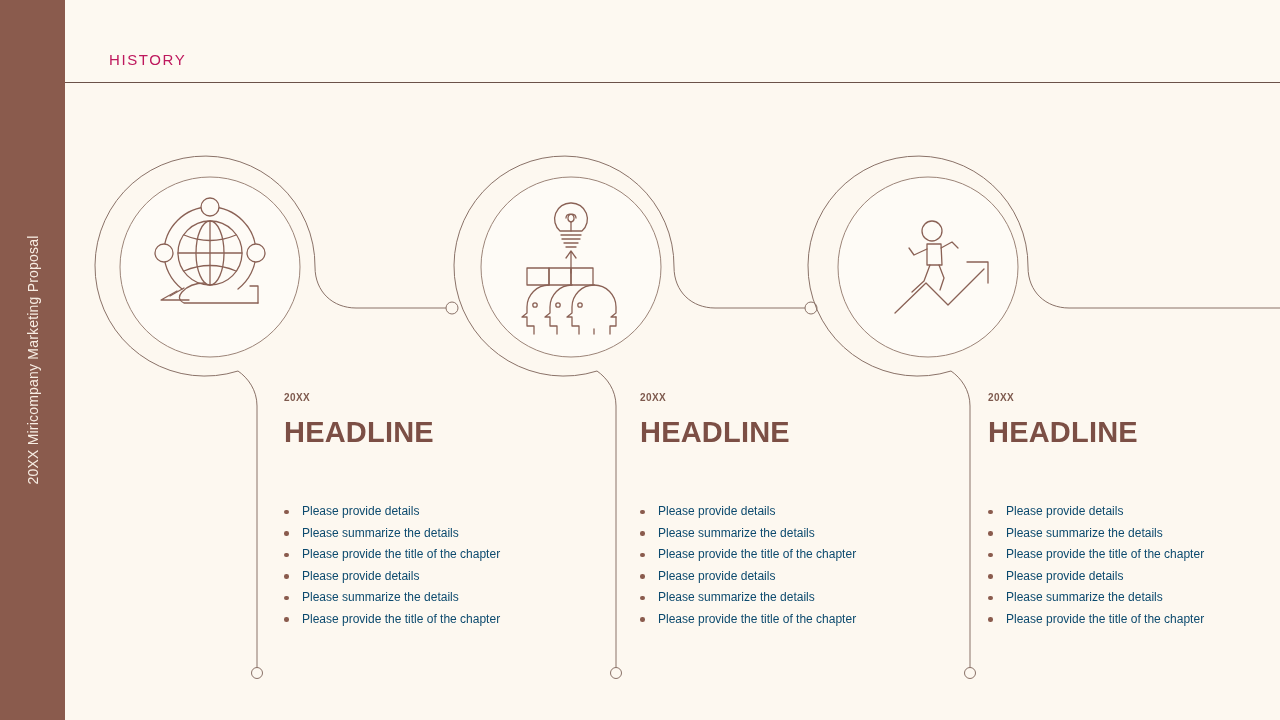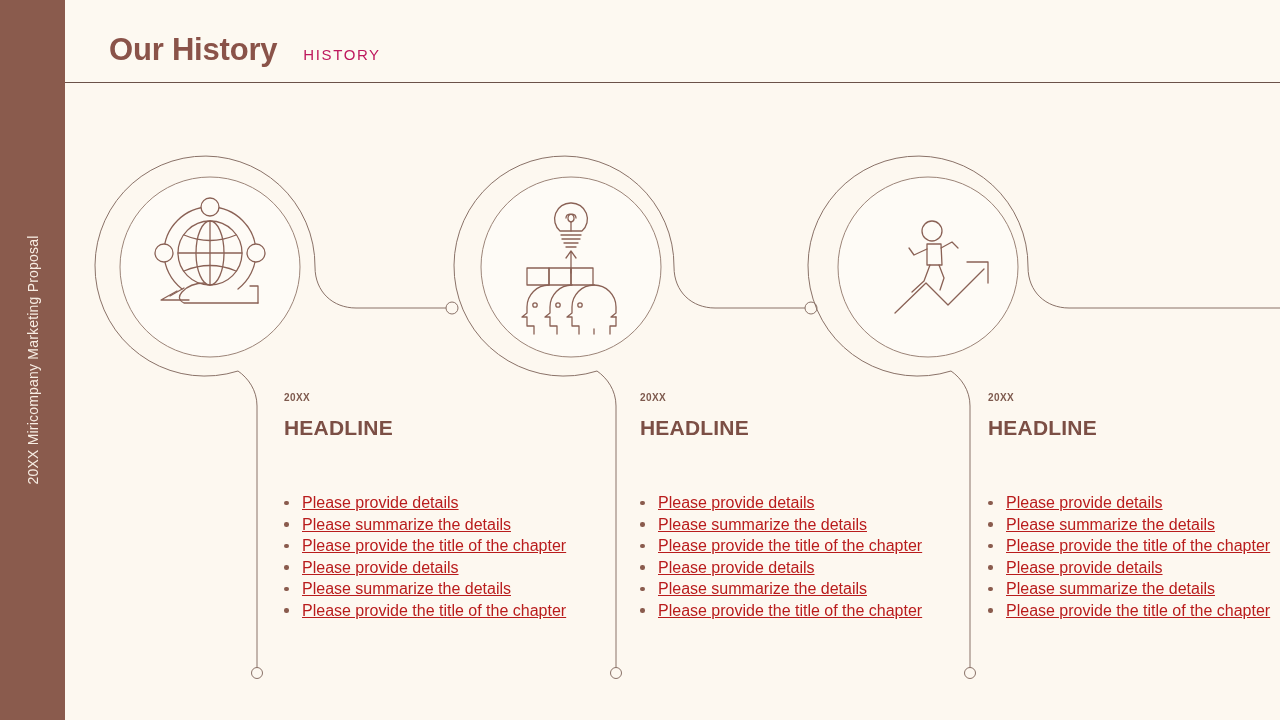--- a/index.html
+++ b/index.html
@@ -63,54 +63,52 @@
   .col {
     position:absolute;
     width:300px;
   }
   .col-year {
     font-size:10px; font-weight:bold;
     color:#7E5A4E; letter-spacing:0.4px;
     margin-bottom:13px;
   }
   .col-headline {
-    font-size:21px; font-weight:bold;
+    font-size:29px; font-weight:bold;
     color:#7C4F45; letter-spacing:0.2px;
   }
   .col-list {
     list-style:none;
     margin-top:52px;
   }
   .col-list li {
     position:relative;
     padding-left:18px;
-    font-size:16px;
+    font-size:12px;
     line-height:21.5px;
-    color:#b91c1c;
-    text-decoration:underline;
+    color:#0c4a6e;
   }
   .col-list li::before {
     content:"";
     position:absolute;
     left:0; top:8.5px;
     width:4.5px; height:4.5px;
     border-radius:50%;
     background:#8A5B4D;
   }
 </style>
 </head>
 <body>
 
 <div class="sidebar">
   <div class="sidebar-text">20XX Miricompany Marketing Proposal</div>
 </div>
 
 <div class="header">
   <div class="header-inner">
-    <div class="page-title">Our History</div>
     <div class="page-kicker">HISTORY</div>
   </div>
 </div>
 <div class="header-rule"></div>
 
 <div class="stage">
 <svg width="1280" height="720" viewBox="0 0 1280 720" fill="none" xmlns="http://www.w3.org/2000/svg">
 
   <circle cx="210" cy="267" r="90" fill="#FEFBF6"></circle>
   <circle cx="571" cy="267" r="90" fill="#FEFBF6"></circle>

